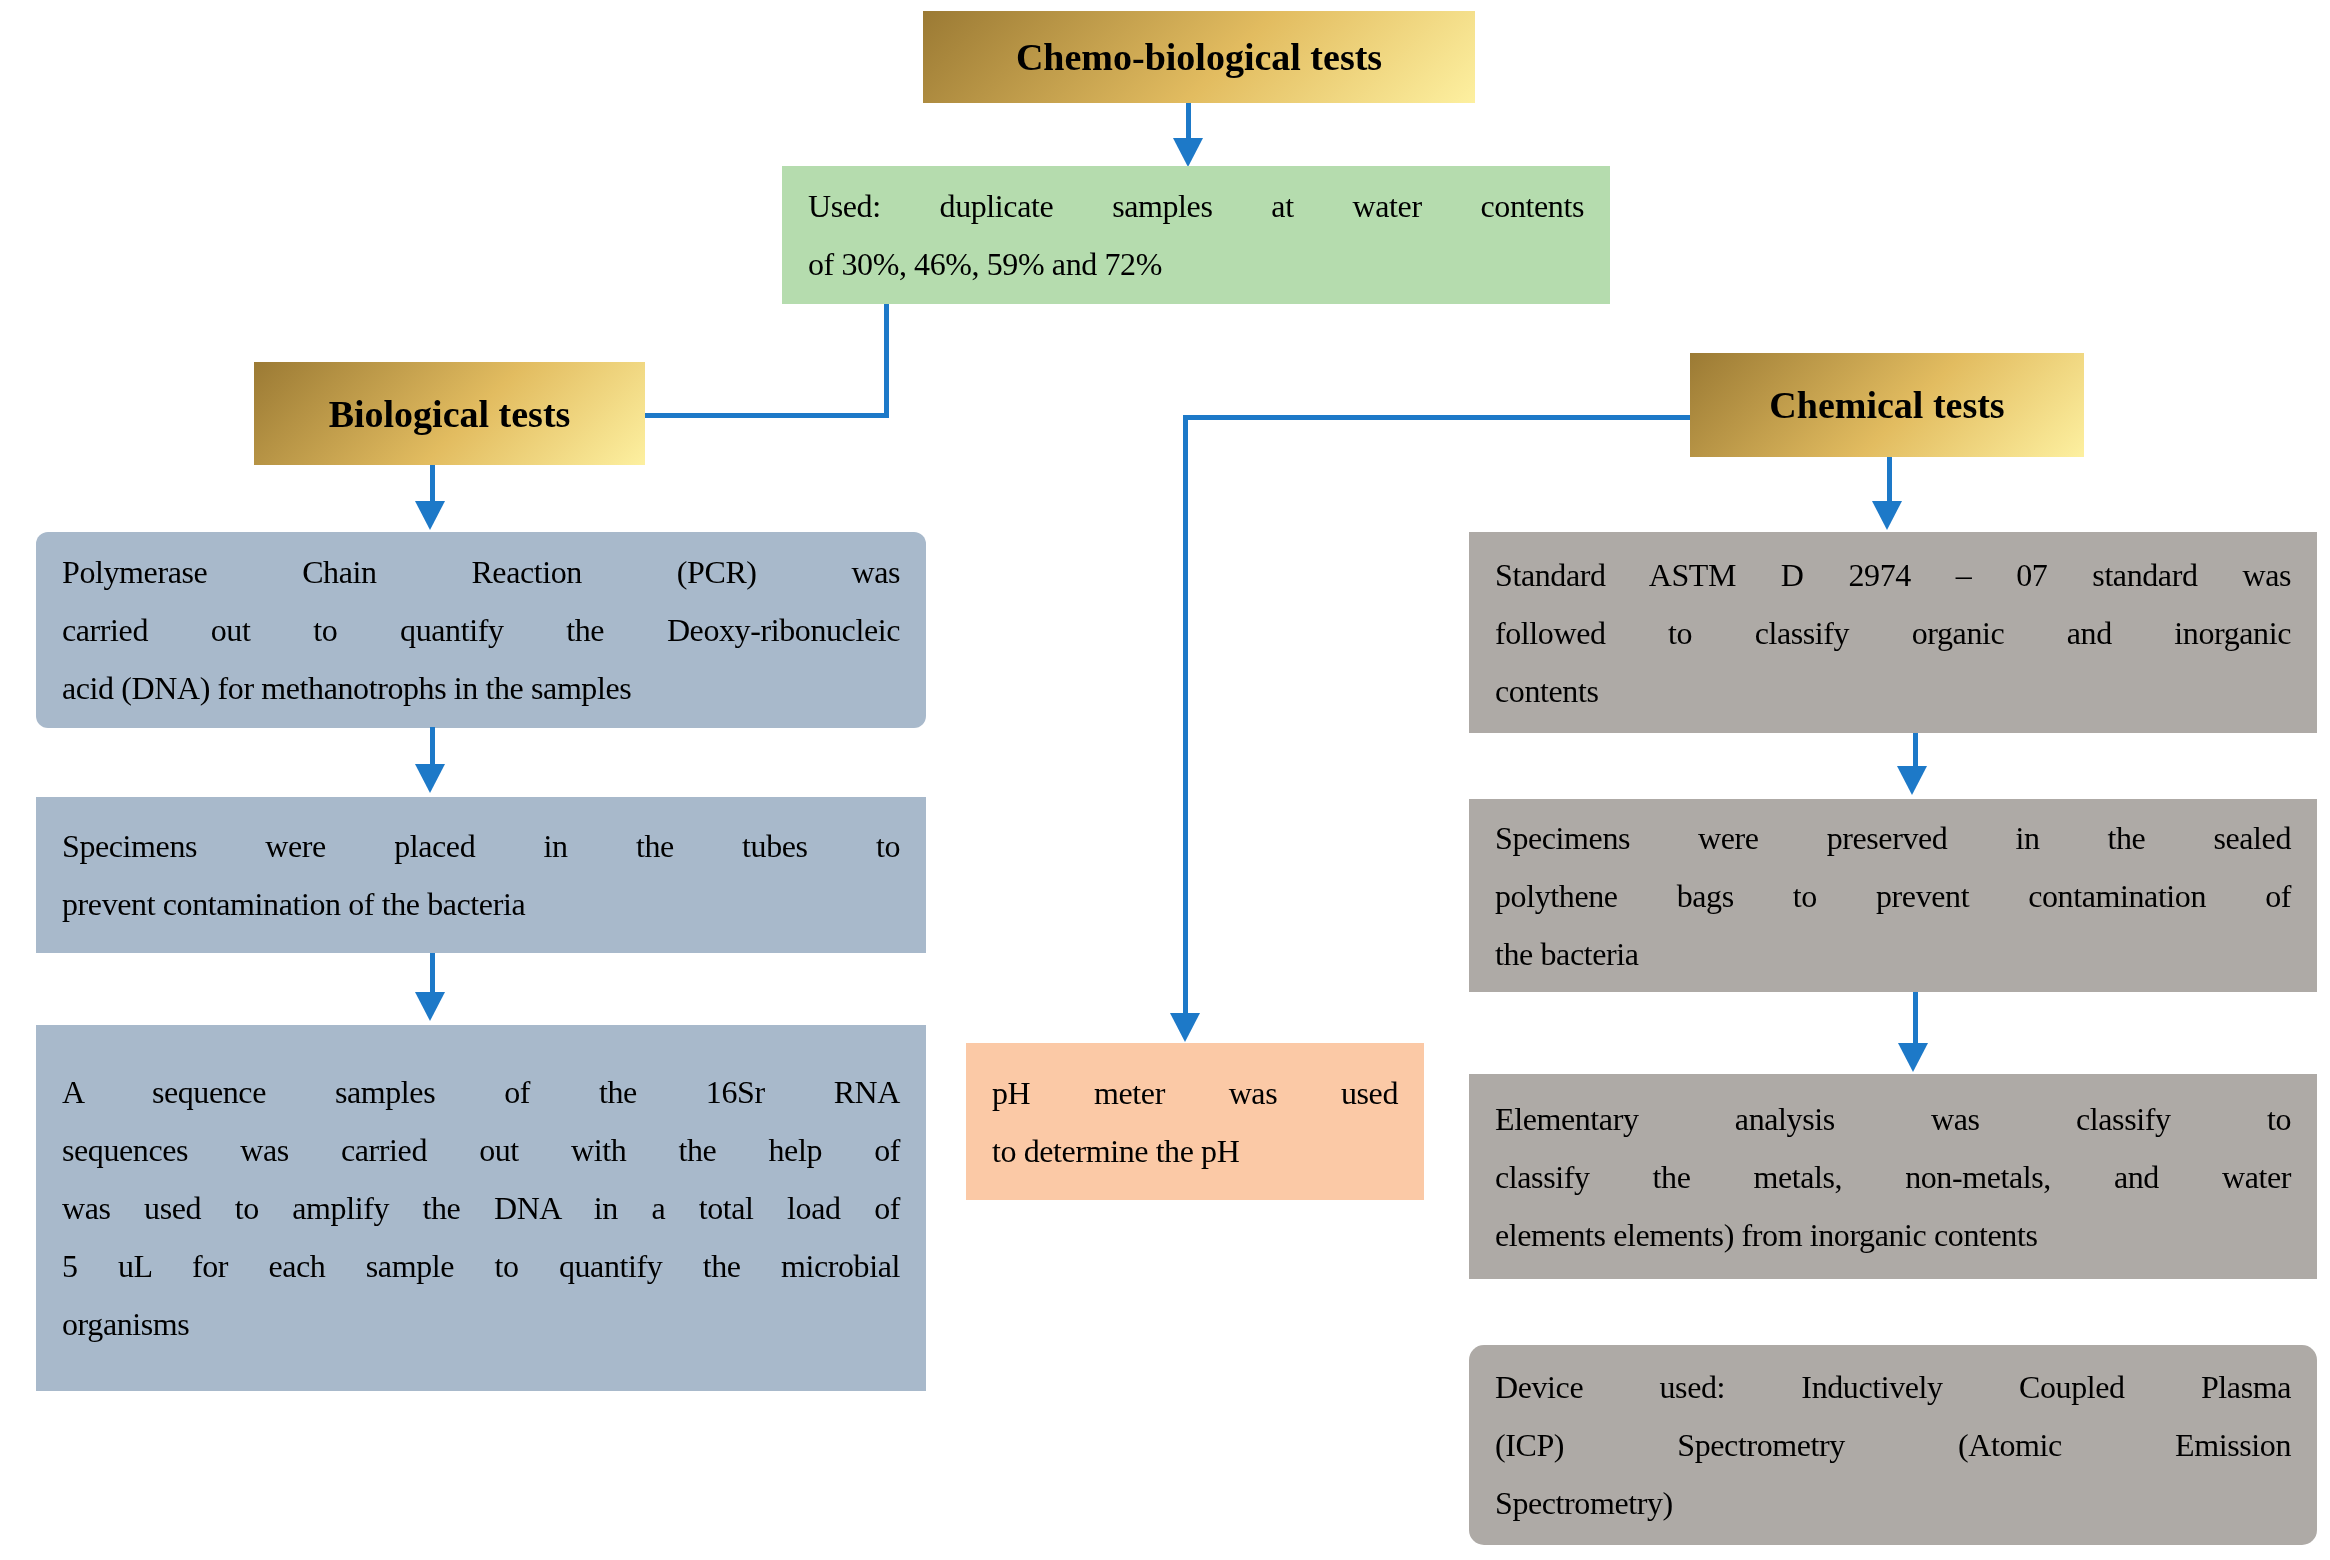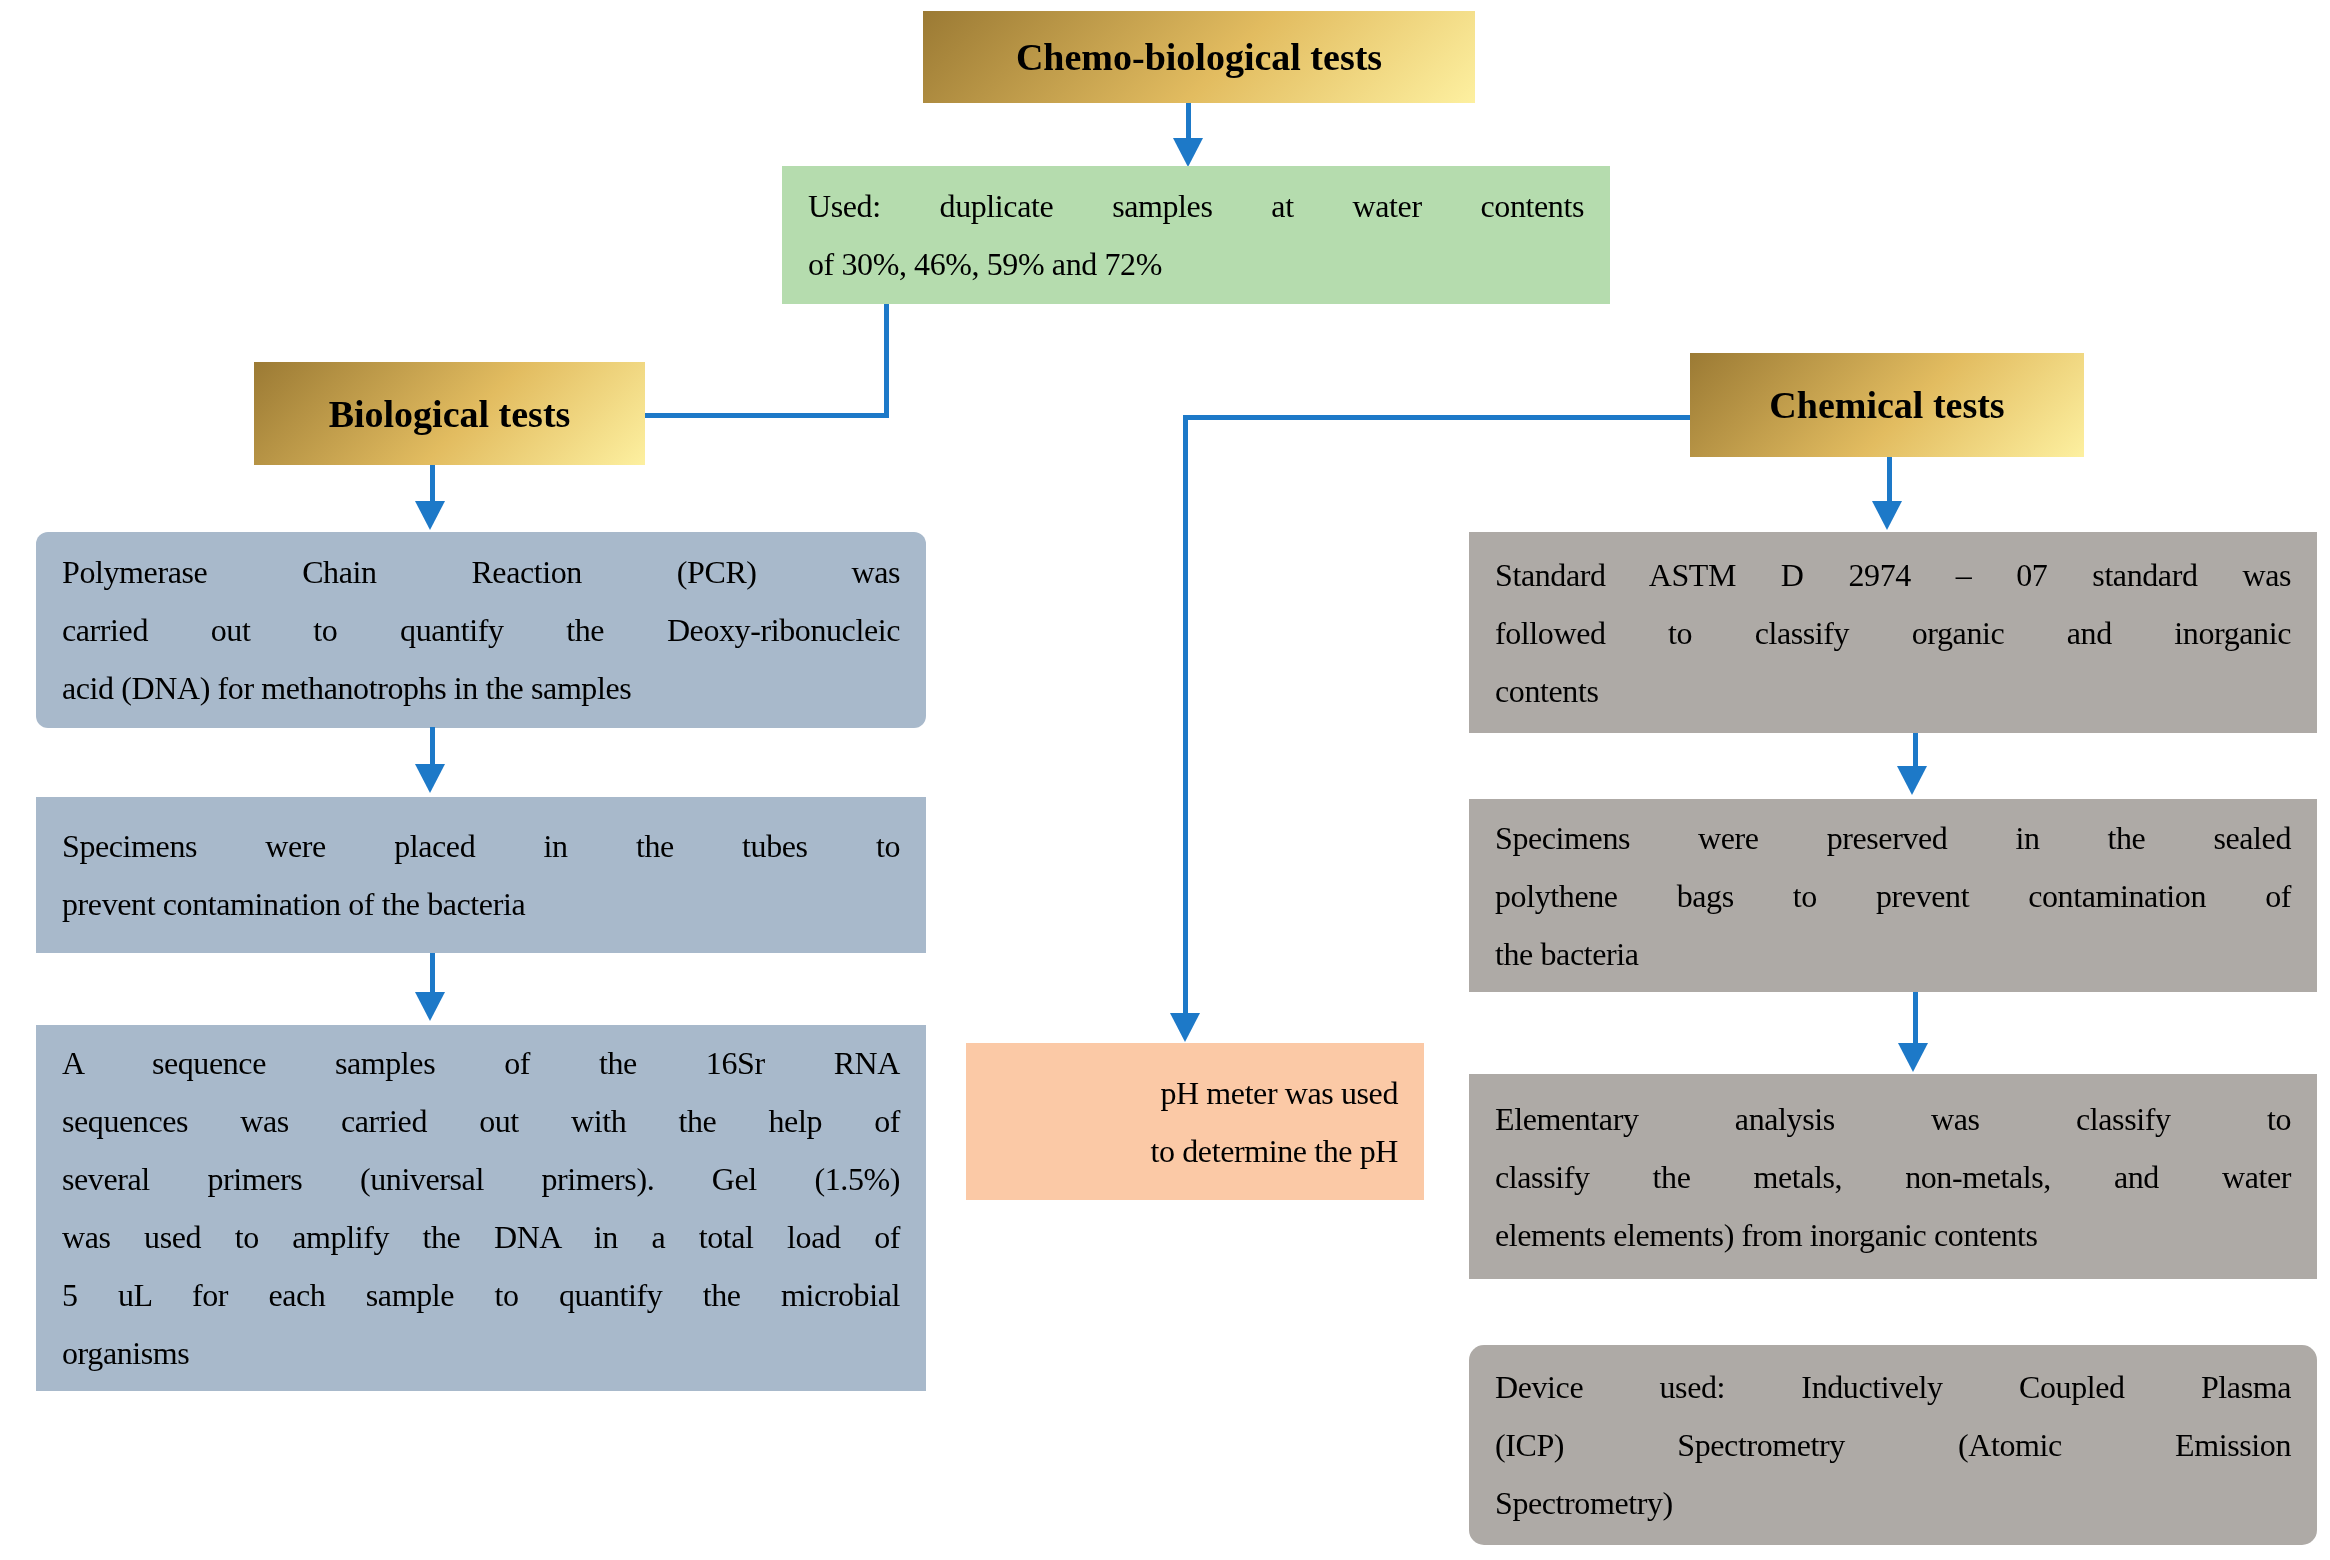--- a/index.html
+++ b/index.html
@@ -34,21 +34,21 @@
     flex-direction: column;
     justify-content: center;
     padding: 10.6px 26px;
     font-size: 32px;
     line-height: 58px;
     letter-spacing: -0.4px;
   }
   .green  { background: var(--green); }
   .blue   { background: var(--bluegray); }
   .gray   { background: var(--gray); }
-  .peach  { background: var(--peach); align-items: flex-end; }
+  .peach  { background: var(--peach); }
   .tline {
     text-align: justify;
     text-align-last: justify;
     white-space: nowrap;
   }
   .tline:last-child {
     text-align: left;
     text-align-last: left;
   }
   .line {
@@ -106,21 +106,20 @@
       <div class="tline">Specimens were placed in the tubes to</div>
       <div class="tline">prevent contamination of the bacteria</div>
     </div>
 
   <div class="line" style="left:430px; top:953px; width:4.6px; height:42px;"></div>
   <div class="ahead" style="left:415px; top:992px;"></div>
 
   <div class="box body-box blue" style="left:36px; top:1025px; width:890px; height:366px;">
       <div class="tline">A sequence samples of the 16Sr RNA</div>
       <div class="tline">sequences was carried out with the help of</div>
-      <div class="tline">several primers (universal primers). Gel (1.5%)</div>
       <div class="tline">was used to amplify the DNA in a total load of</div>
       <div class="tline">5 uL for each sample to quantify the microbial</div>
       <div class="tline">organisms</div>
     </div>
 
   <div class="box body-box peach" style="left:966px; top:1043px; width:458px; height:157px;">
       <div class="tline">pH meter was used</div>
       <div class="tline">to determine the pH</div>
     </div>
 

